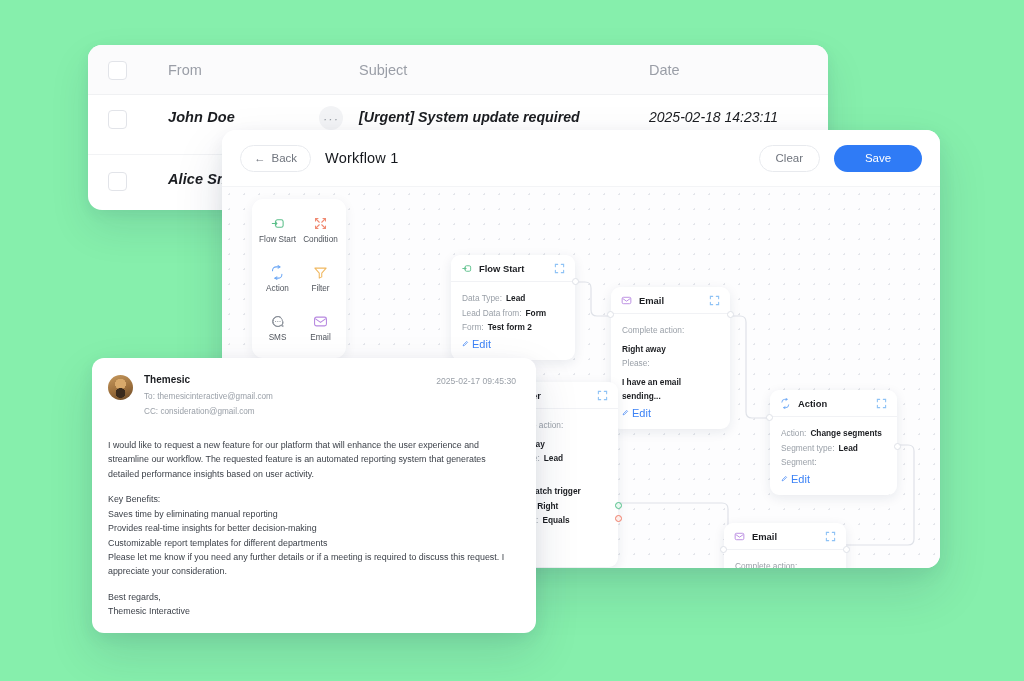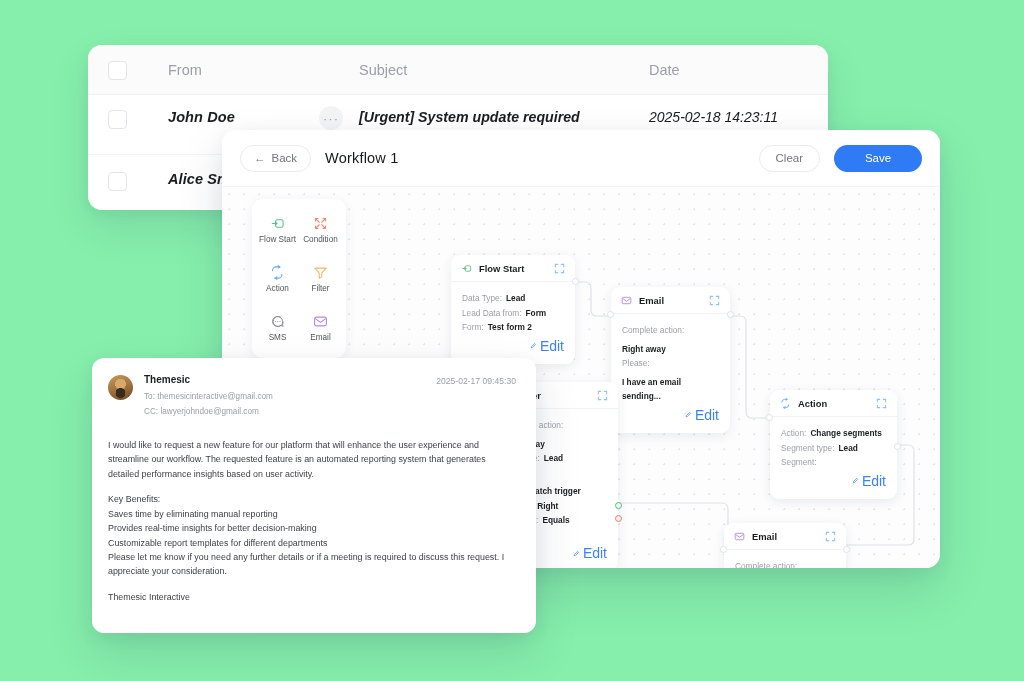--- a/index.html
+++ b/index.html
@@ -110,22 +110,22 @@
     display: flex; align-items: center; gap: 7px;
     padding: 8px 10px 7px 10px; border-bottom: 1px solid #f1f2f5;
   }
   .node-title { font-size: 9.4px; font-weight: 700; color: #1b1d21; flex: 1; }
   .expand-ic { width: 11px; height: 11px; flex: none; }
   .node-body { padding: 9px 11px 6px 11px; }
   .nrow { display: flex; gap: 4px; font-size: 8.3px; line-height: 1.75; flex-wrap: wrap; }
   .nkey { color: #9aa0a8; }
   .nval { color: #1b1d21; font-weight: 700; }
   .edit-link {
-    display: flex; align-items: center; justify-content: flex-end; gap: 3px;
-    font-size: 14px; color: #3b82f6; padding: 3px 0 4px 0; cursor: pointer;
+    display: flex; align-items: center; justify-content: flex-start; gap: 3px;
+    font-size: 11px; color: #3b82f6; padding: 3px 0 4px 0; cursor: pointer;
   }
   .port {
     position: absolute; width: 7px; height: 7px; border-radius: 50%;
     background: #fff; border: 1.3px solid #dfe2e8;
   }
   .port-green { border-color: #53c08a; background: #eaf8f1; }
   .port-red { border-color: #ef7d6a; background: #fdeeea; }
   svg.wires { position: absolute; inset: 0; width: 100%; height: 100%; pointer-events: none; }
 
   
@@ -436,28 +436,29 @@
 
     </div>
   </div>
 
   <div id="reader">
     <div class="rd-top">
       <div class="avatar"></div>
       <div>
         <div class="rd-name">Themesic</div>
         <div class="rd-meta">To: themesicinteractive@gmail.com</div>
-        <div class="rd-meta" style="margin-top:1px;">CC: lawyerjohndoe@gmail.com</div>
+        <div class="rd-meta" style="margin-top:1px;">CC: consideration@gmail.com</div>
       </div>
       <div class="rd-date">2025-02-17 09:45:30</div>
     </div>
     <div class="rd-body">
       <p>I would like to request a new feature for our platform that will enhance the user experience and streamline our workflow. The requested feature is an automated reporting system that generates detailed performance insights based on user activity.</p>
       <p class="tight">Key Benefits:</p>
       <p class="tight">Saves time by eliminating manual reporting</p>
       <p class="tight">Provides real-time insights for better decision-making</p>
       <p class="tight">Customizable report templates for different departments</p>
       <p>Please let me know if you need any further details or if a meeting is required to discuss this request. I appreciate your consideration.</p>
+      <p class="tight">Best regards,</p>
       <p class="tight">Themesic Interactive</p>
     </div>
   </div>
 
 </div>
 
 </body></html>

